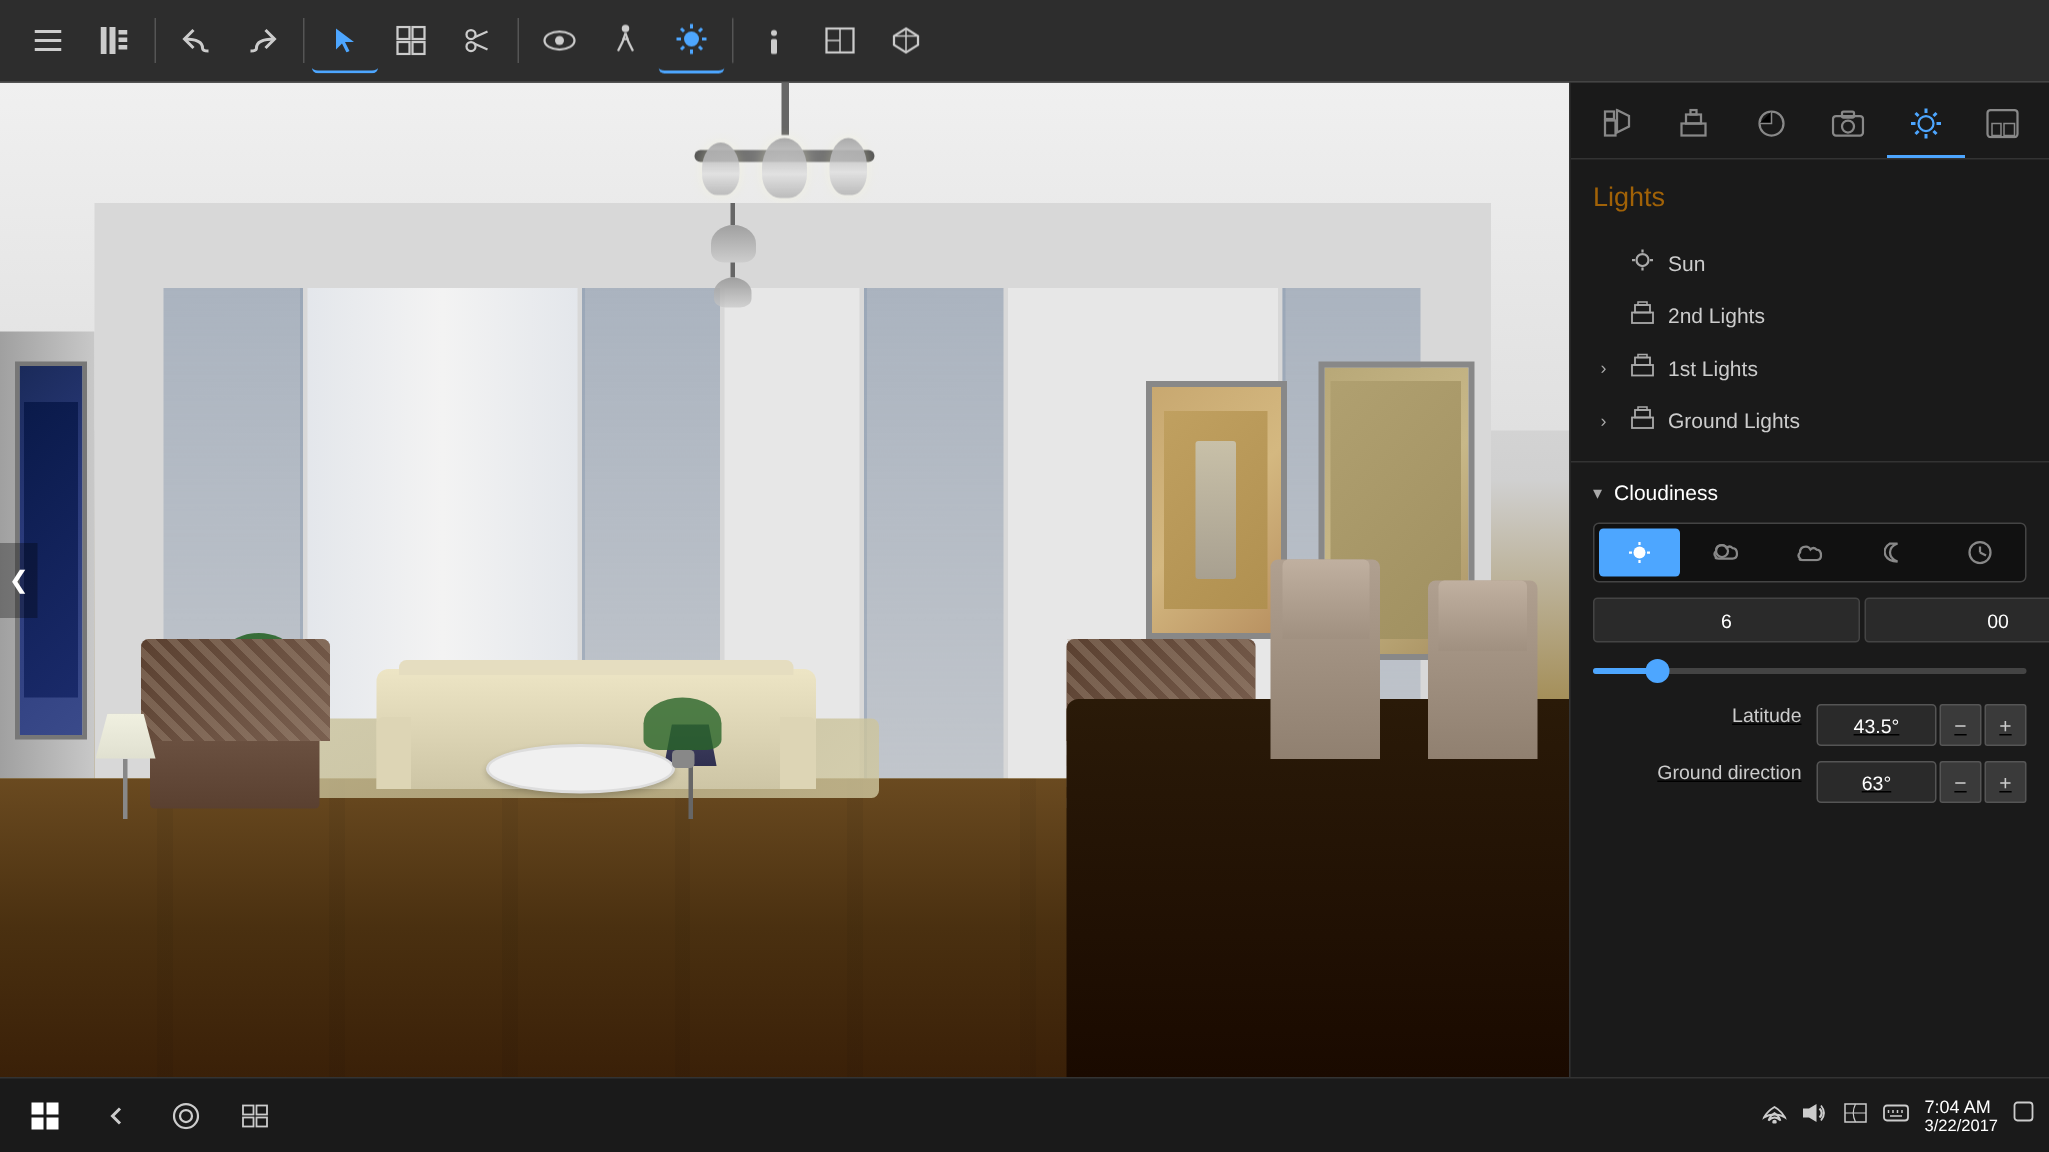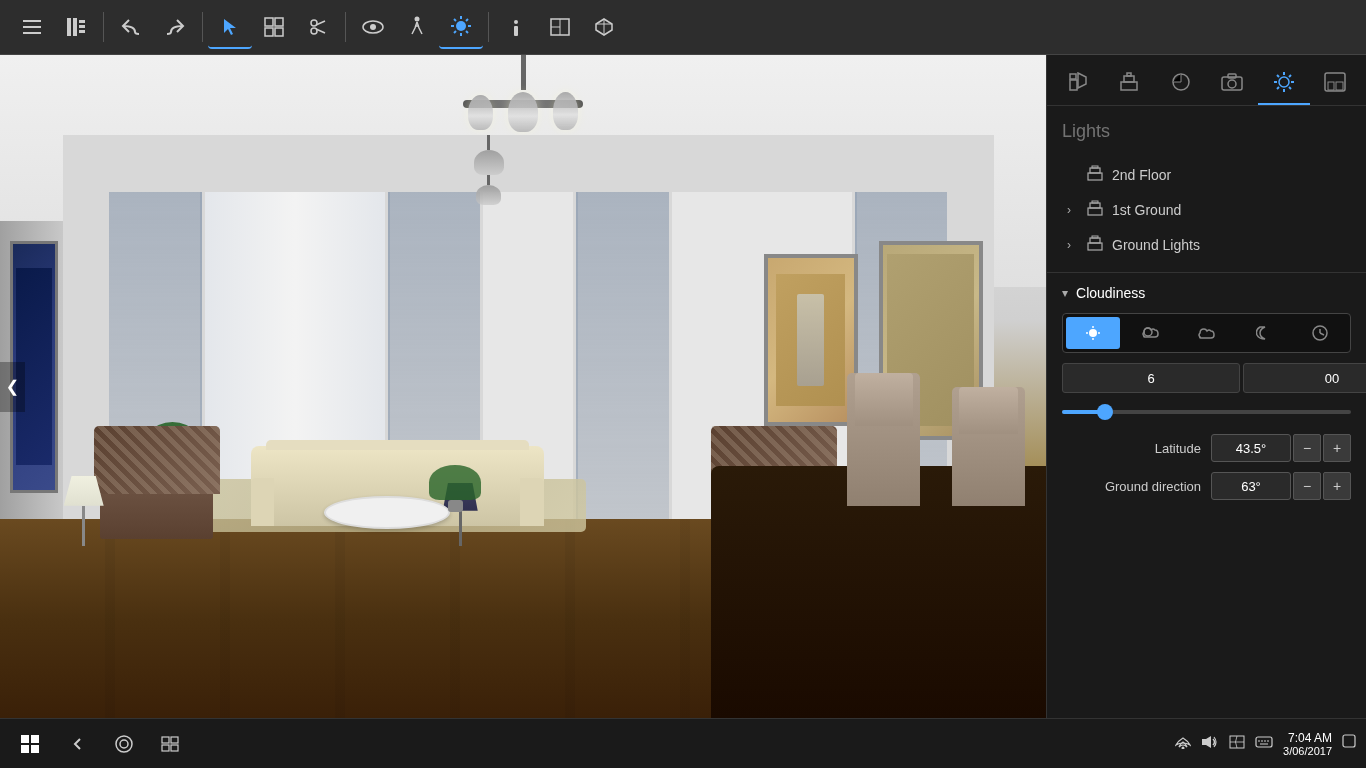--- a/index.html
+++ b/index.html
@@ -105,21 +105,21 @@
       font-size: 16px;
       border-bottom: 2px solid transparent;
     }
     .panel-tab.active { color: #fff; border-bottom: 2px solid #4da6ff; }
 
     
     #lights-section {
       padding: 15px 15px 10px;
     }
     #lights-title {
-      color: #737373;
+      color: #a16207;
       font-size: 18px;
       font-weight: 400;
       margin-bottom: 15px;
     }
 
     .light-item {
       display: flex;
       align-items: center;
       padding: 8px 5px;
       color: #cccccc;
@@ -236,22 +236,22 @@
       width: 16px;
       height: 16px;
       background: #4da6ff;
       border-radius: 50%;
       cursor: pointer;
     }
 
     
     .coord-row {
       display: flex;
-      align-items: center;
       margin-bottom: 10px;
+      text-decoration: underline;
     }
     .coord-label {
       color: #cccccc;
       font-size: 13px;
       flex: 1;
       text-align: right;
       margin-right: 10px;
     }
     .coord-input {
       width: 80px;
@@ -338,21 +338,20 @@
       gap: 10px;
     }
     .tray-icon {
       color: #ccc;
       font-size: 14px;
       cursor: pointer;
     }
     .clock {
       color: #ffffff;
       font-size: 11px;
-      text-align: right;
       cursor: pointer;
     }
     .clock .time { font-size: 12px; }
     .clock .date { font-size: 11px; }
 
     
     ::-webkit-scrollbar { width: 4px; }
     ::-webkit-scrollbar-track { background: #1a1a1a; }
     ::-webkit-scrollbar-thumb { background: #444; border-radius: 2px; }
   </style>
@@ -647,43 +646,56 @@
           <rect x="1" y="1" width="20" height="18" rx="2" fill="none" stroke="#888" stroke-width="1.5"></rect>
           <rect x="4" y="10" width="6" height="8" fill="none" stroke="#888" stroke-width="1"></rect>
           <rect x="12" y="10" width="7" height="8" fill="none" stroke="#888" stroke-width="1"></rect>
         </svg>
     </div>
   </div>
 
   <div id="lights-section">
     <div id="lights-title">Lights</div>
 
+    <div class="light-item">
+      <div class="expand-arrow"></div>
+      <div class="light-icon">
+        <svg width="16" height="16" viewBox="0 0 16 16">
+            <circle cx="8" cy="8" r="4" fill="none" stroke="#aaa" stroke-width="1.5"></circle>
+            <line x1="8" y1="1" x2="8" y2="3" stroke="#aaa" stroke-width="1.5"></line>
+            <line x1="8" y1="13" x2="8" y2="15" stroke="#aaa" stroke-width="1.5"></line>
+            <line x1="1" y1="8" x2="3" y2="8" stroke="#aaa" stroke-width="1.5"></line>
+            <line x1="13" y1="8" x2="15" y2="8" stroke="#aaa" stroke-width="1.5"></line>
+          </svg>
+      </div>
+      <span class="light-name">Sun</span>
+    </div>
 
     <div class="light-item">
       <div class="expand-arrow"></div>
       <div class="light-icon">
         <svg width="16" height="16" viewBox="0 0 16 16">
             <rect x="1" y="8" width="14" height="7" fill="none" stroke="#aaa" stroke-width="1.2"></rect>
             <rect x="3" y="3" width="10" height="5" fill="none" stroke="#aaa" stroke-width="1.2"></rect>
             <rect x="5" y="1" width="6" height="2" fill="none" stroke="#aaa" stroke-width="1"></rect>
           </svg>
       </div>
-      <span class="light-name">2nd Floor</span>
+      <span class="light-name">2nd Lights</span>
     </div>
 
     <div class="light-item">
       <div class="expand-arrow" style="color:#aaa; font-size:12px;">›</div>
       <div class="light-icon">
         <svg width="16" height="16" viewBox="0 0 16 16">
             <rect x="1" y="8" width="14" height="7" fill="none" stroke="#aaa" stroke-width="1.2"></rect>
             <rect x="3" y="3" width="10" height="5" fill="none" stroke="#aaa" stroke-width="1.2"></rect>
             <rect x="5" y="1" width="6" height="2" fill="none" stroke="#aaa" stroke-width="1"></rect>
           </svg>
       </div>
-      <span class="light-name">1st Ground</span>
+      <span class="light-name">1st Lights</span>
     </div>
 
     <div class="light-item">
       <div class="expand-arrow" style="color:#aaa; font-size:12px;">›</div>
       <div class="light-icon">
         <svg width="16" height="16" viewBox="0 0 16 16">
             <rect x="1" y="8" width="14" height="7" fill="none" stroke="#aaa" stroke-width="1.2"></rect>
             <rect x="3" y="3" width="10" height="5" fill="none" stroke="#aaa" stroke-width="1.2"></rect>
             <rect x="5" y="1" width="6" height="2" fill="none" stroke="#aaa" stroke-width="1"></rect>
           </svg>
@@ -819,21 +831,21 @@
           <rect x="1" y="2" width="16" height="10" rx="2" fill="none" stroke="#ccc" stroke-width="1.2"></rect>
           <line x1="4" y1="5" x2="4" y2="7" stroke="#ccc" stroke-width="1"></line>
           <line x1="7" y1="5" x2="7" y2="7" stroke="#ccc" stroke-width="1"></line>
           <line x1="10" y1="5" x2="10" y2="7" stroke="#ccc" stroke-width="1"></line>
           <line x1="13" y1="5" x2="13" y2="7" stroke="#ccc" stroke-width="1"></line>
           <line x1="5" y1="9" x2="13" y2="9" stroke="#ccc" stroke-width="1"></line>
         </svg>
     </div>
     <div class="clock">
       <div class="time">7:04 AM</div>
-      <div class="date">3/06/2017</div>
+      <div class="date">3/22/2017</div>
     </div>
     <div class="tray-icon">
       <svg width="14" height="16" viewBox="0 0 14 16">
           <rect x="1" y="1" width="12" height="12" rx="2" fill="none" stroke="#ccc" stroke-width="1.2"></rect>
         </svg>
     </div>
   </div>
 </div>
 
 </body></html>

